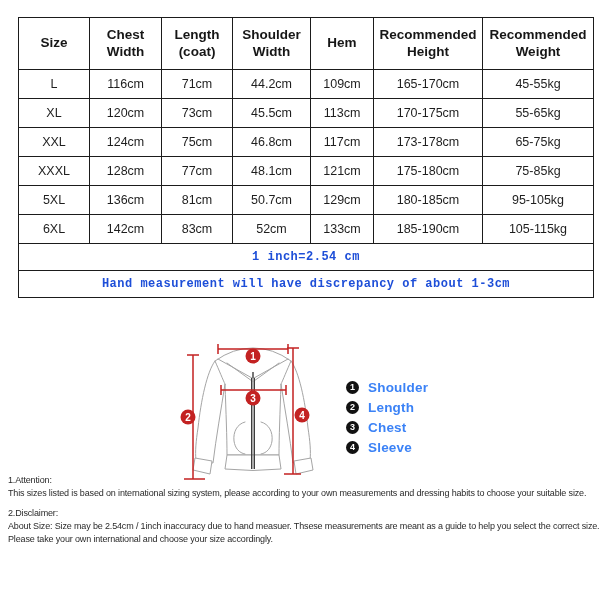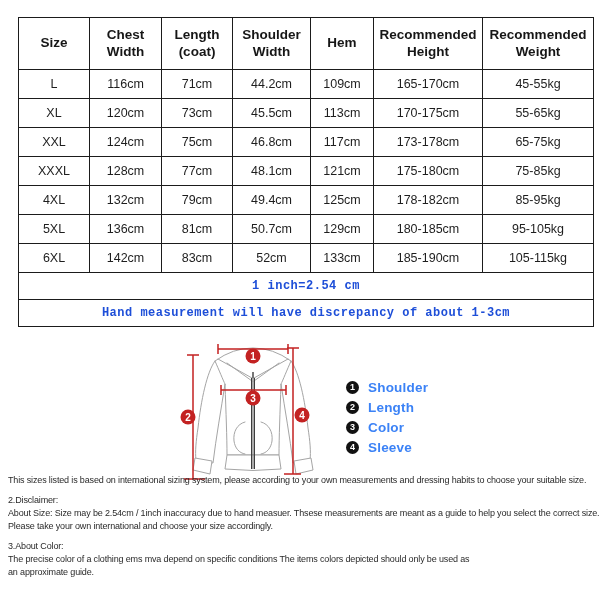--- a/index.html
+++ b/index.html
@@ -107,29 +107,20 @@
         <tr>
           <td>XXXL</td>
           <td>128cm</td>
           <td>77cm</td>
           <td>48.1cm</td>
           <td>121cm</td>
           <td>175-180cm</td>
           <td>75-85kg</td>
         </tr>
         <tr>
-          <td>4XL</td>
-          <td>132cm</td>
-          <td>79cm</td>
-          <td>49.4cm</td>
-          <td>125cm</td>
-          <td>178-182cm</td>
-          <td>85-95kg</td>
-        </tr>
-        <tr>
           <td>5XL</td>
           <td>136cm</td>
           <td>81cm</td>
           <td>50.7cm</td>
           <td>129cm</td>
           <td>180-185cm</td>
           <td>95-105kg</td>
         </tr>
         <tr>
           <td>6XL</td>
@@ -195,37 +186,33 @@
       <div class="legend-row">
         <span class="legend-bullet">1</span>
         <span class="legend-label">Shoulder</span>
       </div>
       <div class="legend-row">
         <span class="legend-bullet">2</span>
         <span class="legend-label">Length</span>
       </div>
       <div class="legend-row">
         <span class="legend-bullet">3</span>
-        <span class="legend-label">Color</span>
+        <span class="legend-label">Chest</span>
       </div>
       <div class="legend-row">
         <span class="legend-bullet">4</span>
         <span class="legend-label">Sleeve</span>
       </div>
     </div>
 
   <div class="notes" id="notes">
       <div class="note-section">
+        <div class="note-title">1.Attention:</div>
         <div class="note-line">This sizes listed is based on international sizing system, please according to your own measurements and dressing habits to choose your suitable size.</div>
       </div>
       <div class="note-section">
         <div class="note-title">2.Disclaimer:</div>
         <div class="note-line">About Size: Size may be 2.54cm / 1inch inaccuracy due to hand measuer. Thsese measurements are meant as a guide to help you select the correct size.</div>
         <div class="note-line">Please take your own international and choose your size accordingly.</div>
       </div>
-      <div class="note-section">
-        <div class="note-title">3.About Color:</div>
-        <div class="note-line">The precise color of a clothing ems mva depend on specific conditions The items colors depicted should only be used as</div>
-        <div class="note-line">an approximate guide.</div>
-      </div>
     </div>
 
 </div>
 
 </body></html>

